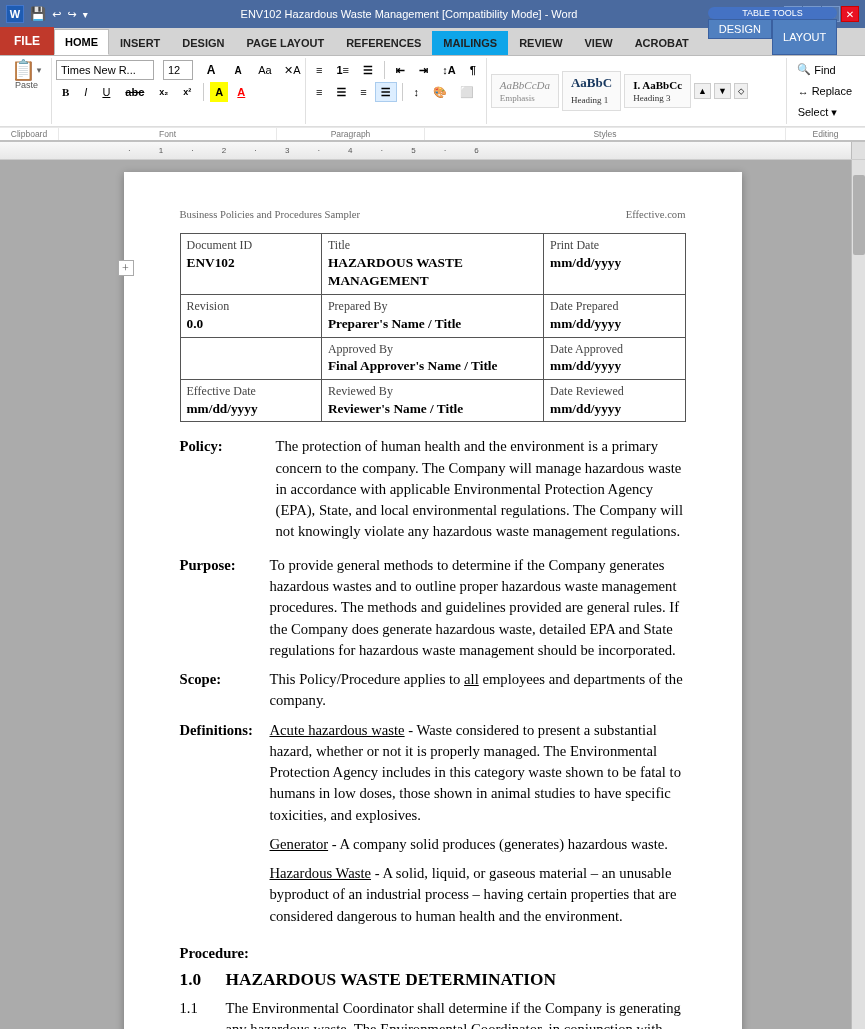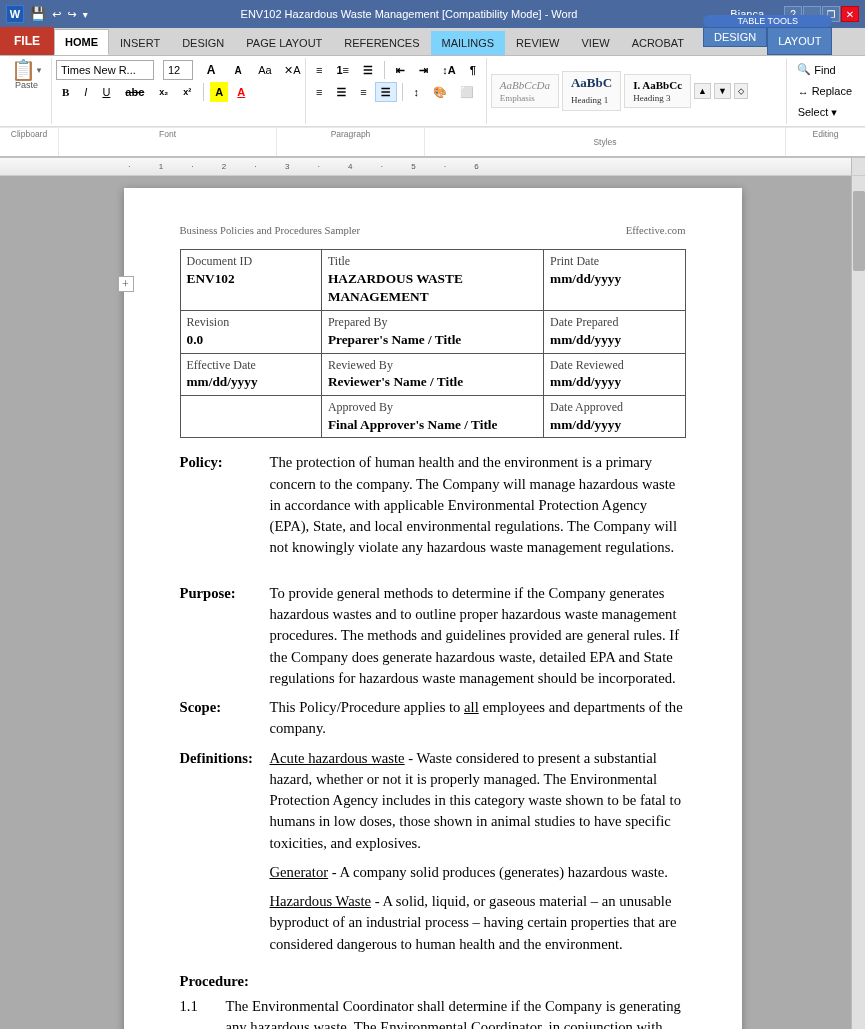--- a/index.html
+++ b/index.html
@@ -22,20 +22,21 @@
       font-family: Arial, sans-serif;
       font-size: 11px;
       padding: 3px 10px;
       cursor: pointer;
       border: 1px solid transparent;
       border-bottom: none;
       height: 24px;
       display: flex; align-items: center;
       background: #d0d0d0;
       color: #222;
+      font-weight: bold;
     }
     .vtab.active {
       background: white;
       border-color: #bbb;
       color: #000;
       font-weight: bold;
     }
     
     .separator { width: 1px; height: 18px; background: #ccc; margin: 0 3px; }
     .edit-btn {
@@ -81,30 +82,30 @@
   </div>
 </div>
 
 <div style="display:flex;background:#d4d4d4;align-items:flex-end;height:28px;border-bottom:1px solid #bbb;">
   <button style="background:#c0392b;color:white;font-family:Arial;font-size:12px;font-weight:bold;padding:4px 14px;border:none;cursor:pointer;height:28px;">FILE</button>
   <button class="vtab active" style="background:white;border:1px solid #bbb;border-bottom:1px solid white;font-weight:bold;height:26px;padding:3px 10px;font-family:Arial;font-size:11px;cursor:pointer;">HOME</button>
   <button class="vtab" style="background:#d4d4d4;border:1px solid transparent;height:24px;padding:3px 10px;font-family:Arial;font-size:11px;cursor:pointer;">INSERT</button>
   <button class="vtab" style="background:#d4d4d4;border:1px solid transparent;height:24px;padding:3px 10px;font-family:Arial;font-size:11px;cursor:pointer;">DESIGN</button>
   <button class="vtab" style="background:#d4d4d4;border:1px solid transparent;height:24px;padding:3px 10px;font-family:Arial;font-size:11px;cursor:pointer;">PAGE LAYOUT</button>
   <button class="vtab" style="background:#d4d4d4;border:1px solid transparent;height:24px;padding:3px 10px;font-family:Arial;font-size:11px;cursor:pointer;">REFERENCES</button>
-  <button class="vtab" style="background:#7dd3fc;border:1px solid transparent;height:24px;padding:3px 10px;font-family:Arial;font-size:11px;cursor:pointer;">MAILINGS</button>
+  <button class="vtab" style="background:#0ea5e9;border:1px solid transparent;height:24px;padding:3px 10px;font-family:Arial;font-size:11px;cursor:pointer;">MAILINGS</button>
   <button class="vtab" style="background:#d4d4d4;border:1px solid transparent;height:24px;padding:3px 10px;font-family:Arial;font-size:11px;cursor:pointer;">REVIEW</button>
   <button class="vtab" style="background:#d4d4d4;border:1px solid transparent;height:24px;padding:3px 10px;font-family:Arial;font-size:11px;cursor:pointer;">VIEW</button>
   <button class="vtab" style="background:#d4d4d4;border:1px solid transparent;height:24px;padding:3px 10px;font-family:Arial;font-size:11px;cursor:pointer;">ACROBAT</button>
 
   <div style="display:flex;flex-direction:column;margin-left:8px;">
     <div style="background:#4472c4;color:white;font-family:Arial;font-size:9px;text-align:center;padding:1px 8px;border-radius:6px;">TABLE TOOLS</div>
     <div style="display:flex;">
       <button style="background:#5080c0;color:white;border:1px solid #3a60a0;height:20px;padding:2px 10px;font-family:Arial;font-size:11px;cursor:pointer;">DESIGN</button>
-      <button style="background:#5080c0;color:white;border:1px solid #3a60a0;height:28px;padding:2px 10px;font-family:Arial;font-size:11px;cursor:pointer;">LAYOUT</button>
+      <button style="background:#5080c0;color:white;border:1px solid #3a60a0;height:36px;padding:2px 10px;font-family:Arial;font-size:11px;cursor:pointer;">LAYOUT</button>
     </div>
   </div>
 </div>
 
 <div style="background:white;border-bottom:1px solid #ddd;display:flex;align-items:stretch;min-height:38px;padding:2px;">
 
   <div style="display:flex;flex-direction:column;align-items:center;padding:2px 6px;border-right:1px solid #e0e0e0;min-width:50px;">
     <div style="display:flex;align-items:center;">
       <button style="background:transparent;border:none;cursor:pointer;font-size:20px;line-height:1;">📋</button>
       <button style="background:transparent;border:none;cursor:pointer;font-size:9px;color:#666;">▾</button>
@@ -174,21 +175,21 @@
     <button class="edit-btn" style="font-family:Arial;font-size:11px;background:transparent;border:1px solid transparent;cursor:pointer;display:flex;align-items:center;gap:3px;white-space:nowrap;padding:2px 4px;">
         <span>Select ▾</span>
       </button>
   </div>
 </div>
 
 <div style="display:flex;background:white;border-bottom:2px solid #c0c0c0;">
   <div style="width:58px;text-align:center;font-family:Arial;font-size:8.5px;color:#777;border-top:1px solid #e8e8e8;padding:1px 0;">Clipboard</div>
   <div style="width:218px;text-align:center;font-family:Arial;font-size:8.5px;color:#777;border-top:1px solid #e8e8e8;padding:1px 0;border-left:1px solid #e8e8e8;">Font</div>
   <div style="width:148px;text-align:center;font-family:Arial;font-size:8.5px;color:#777;border-top:1px solid #e8e8e8;padding:1px 0;border-left:1px solid #e8e8e8;">Paragraph</div>
-  <div style="flex:1;text-align:center;font-family:Arial;font-size:8.5px;color:#777;border-top:1px solid #e8e8e8;padding:9px 0;border-left:1px solid #e8e8e8;">Styles</div>
+  <div style="flex:1;text-align:center;font-family:Arial;font-size:8.5px;color:#777;border-top:1px solid #e8e8e8;padding:1px 0;border-left:1px solid #e8e8e8;">Styles</div>
   <div style="width:80px;text-align:center;font-family:Arial;font-size:8.5px;color:#777;border-top:1px solid #e8e8e8;padding:1px 0;border-left:1px solid #e8e8e8;">Editing</div>
 </div>
 
 <div style="height:18px;background:linear-gradient(to bottom,#f8f8f8,#e8e8e8);border-bottom:1px solid #ccc;padding:0 0 0 128px;display:flex;align-items:center;font-family:Arial;font-size:8px;color:#555;position:relative;overflow:hidden;">
   <div style="display:flex;align-items:center;gap:0;position:relative;">
 
     <span style="margin-right:28px;">·</span>
       <span style="margin-right:28px;">1</span>
       <span style="margin-right:28px;">·</span>
       <span style="margin-right:28px;">2</span>
@@ -243,48 +244,48 @@
         <td style="border:1px solid #555;padding:3px 6px;vertical-align:top;">
           <div style="font-size:9pt;color:#444;">Prepared By</div>
           <div style="font-weight:bold;">Preparer's Name / Title</div>
         </td>
         <td style="border:1px solid #555;padding:3px 6px;vertical-align:top;">
           <div style="font-size:9pt;color:#444;">Date Prepared</div>
           <div style="font-weight:bold;">mm/dd/yyyy</div>
         </td>
       </tr>
       <tr>
+        <td style="border:1px solid #555;padding:3px 6px;"></td>
+        <td style="border:1px solid #555;padding:3px 6px;vertical-align:top;">
+          <div style="font-size:9pt;color:#444;">Approved By</div>
+          <div style="font-weight:bold;">Final Approver's Name / Title</div>
+        </td>
+        <td style="border:1px solid #555;padding:3px 6px;vertical-align:top;">
+          <div style="font-size:9pt;color:#444;">Date Approved</div>
+          <div style="font-weight:bold;">mm/dd/yyyy</div>
+        </td>
+      </tr>
+      <tr>
         <td style="border:1px solid #555;padding:3px 6px;vertical-align:top;">
           <div style="font-size:9pt;color:#444;">Effective Date</div>
           <div style="font-weight:bold;">mm/dd/yyyy</div>
         </td>
         <td style="border:1px solid #555;padding:3px 6px;vertical-align:top;">
           <div style="font-size:9pt;color:#444;">Reviewed By</div>
           <div style="font-weight:bold;">Reviewer's Name / Title</div>
         </td>
         <td style="border:1px solid #555;padding:3px 6px;vertical-align:top;">
           <div style="font-size:9pt;color:#444;">Date Reviewed</div>
-          <div style="font-weight:bold;">mm/dd/yyyy</div>
-        </td>
-      </tr>
-      <tr>
-        <td style="border:1px solid #555;padding:3px 6px;"></td>
-        <td style="border:1px solid #555;padding:3px 6px;vertical-align:top;">
-          <div style="font-size:9pt;color:#444;">Approved By</div>
-          <div style="font-weight:bold;">Final Approver's Name / Title</div>
-        </td>
-        <td style="border:1px solid #555;padding:3px 6px;vertical-align:top;">
-          <div style="font-size:9pt;color:#444;">Date Approved</div>
           <div style="font-weight:bold;">mm/dd/yyyy</div>
         </td>
       </tr>
     </tbody>
       </table>
 
-    <div style="display:flex;margin-bottom:24px;">
+    <div style="display:flex;margin-bottom:12px;gap:6px;">
       <div style="font-weight:bold;min-width:90px;font-size:11pt;">Policy:</div>
       <div style="flex:1;font-size:11pt;line-height:1.45;">The protection of human health and the environment is a primary concern to the company.  The Company will manage hazardous waste in accordance with applicable Environmental Protection Agency (EPA), State, and local environmental regulations.  The Company will not knowingly violate any hazardous waste management regulations.</div>
     </div>
 
     <div style="display:flex;margin-bottom:8px;">
       <div style="font-weight:bold;min-width:90px;font-size:11pt;">Purpose:</div>
       <div style="flex:1;font-size:11pt;line-height:1.45;">To provide general methods to determine if the Company generates hazardous wastes and to outline proper hazardous waste management procedures.  The methods and guidelines provided are general rules.  If the Company does generate hazardous waste, detailed EPA and State regulations for hazardous waste management should be incorporated.</div>
     </div>
 
     <div style="display:flex;margin-bottom:8px;">
@@ -297,20 +298,24 @@
       <div style="flex:1;font-size:11pt;line-height:1.45;">
         <p style="margin-bottom:8px;"><span style="text-decoration:underline;">Acute hazardous waste</span><span> - Waste considered to present a substantial hazard, whether or not it is properly managed.  The Environmental Protection Agency includes in this category waste shown to be fatal to humans in low doses, those shown in animal studies to have specific toxicities, and explosives.</span></p>
         <p style="margin-bottom:8px;"><span style="text-decoration:underline;">Generator</span><span> - A company solid produces (generates) hazardous waste.</span></p>
         <p style="margin-bottom:8px;"><span style="text-decoration:underline;">Hazardous Waste</span><span> - A solid, liquid, or gaseous material – an unusable byproduct of an industrial process – having certain properties that are considered dangerous to human health and the environment.</span></p>
       </div>
     </div>
 
     <div style="margin-bottom:6px;">
       <div style="font-weight:bold;font-size:11pt;margin-bottom:4px;">Procedure:</div>
 
+      <div style="display:flex;margin-bottom:6px;">
+        <span style="font-weight:bold;font-size:13pt;min-width:46px;">1.0</span>
+        <span style="font-weight:bold;font-size:13pt;text-transform:uppercase;">HAZARDOUS WASTE DETERMINATION</span>
+      </div>
 
       <div style="display:flex;margin-bottom:6px;">
         <span style="min-width:46px;font-size:11pt;">1.1</span>
         <span style="flex:1;font-size:11pt;line-height:1.45;">The Environmental Coordinator shall determine if the Company is generating any hazardous waste.  The Environmental Coordinator, in conjunction with department managers, shall periodically review the Company's hazardous waste generation status, using ENV102-1 – HAZARDOUS WASTE DETERMINATION CHECKLIST as a guide.  If any item on the checklist is applicable, then the Company may generate hazardous waste.  The EPA (USA) or state regulatory agency should be contacted for additional information and to verify hazardous waste generation.</span>
       </div>
     </div>
 
   </div>
 </div>
 

